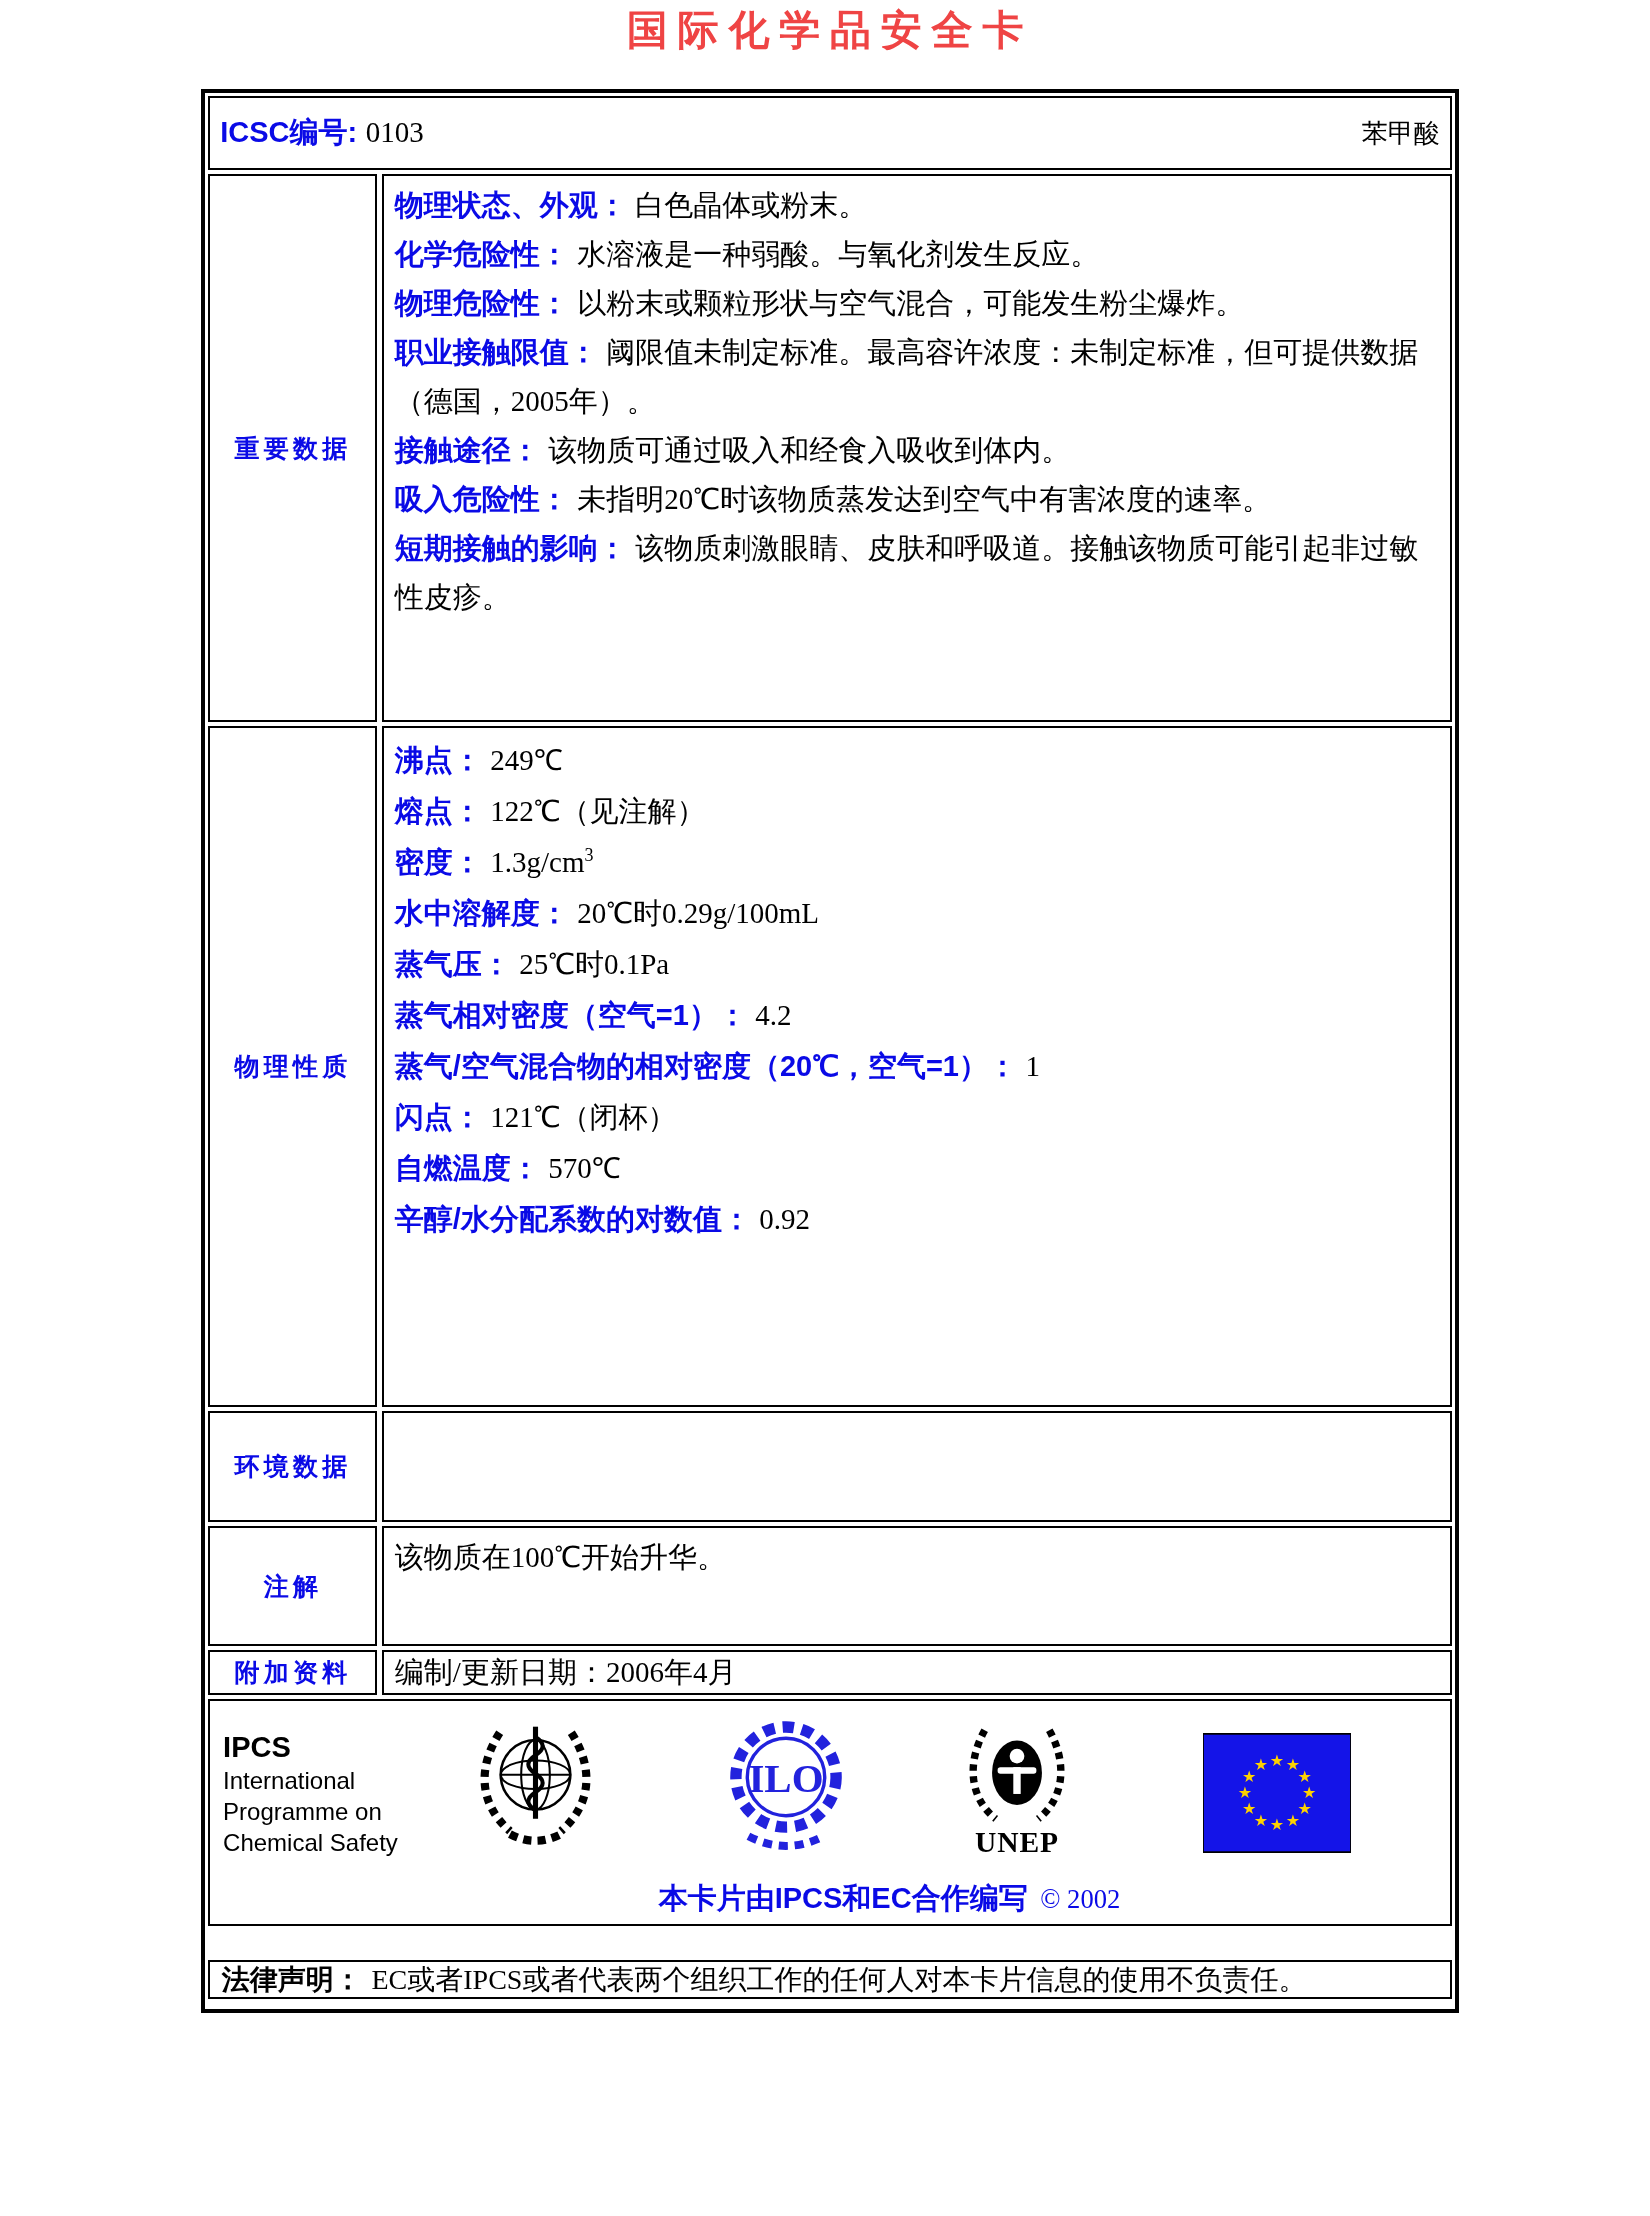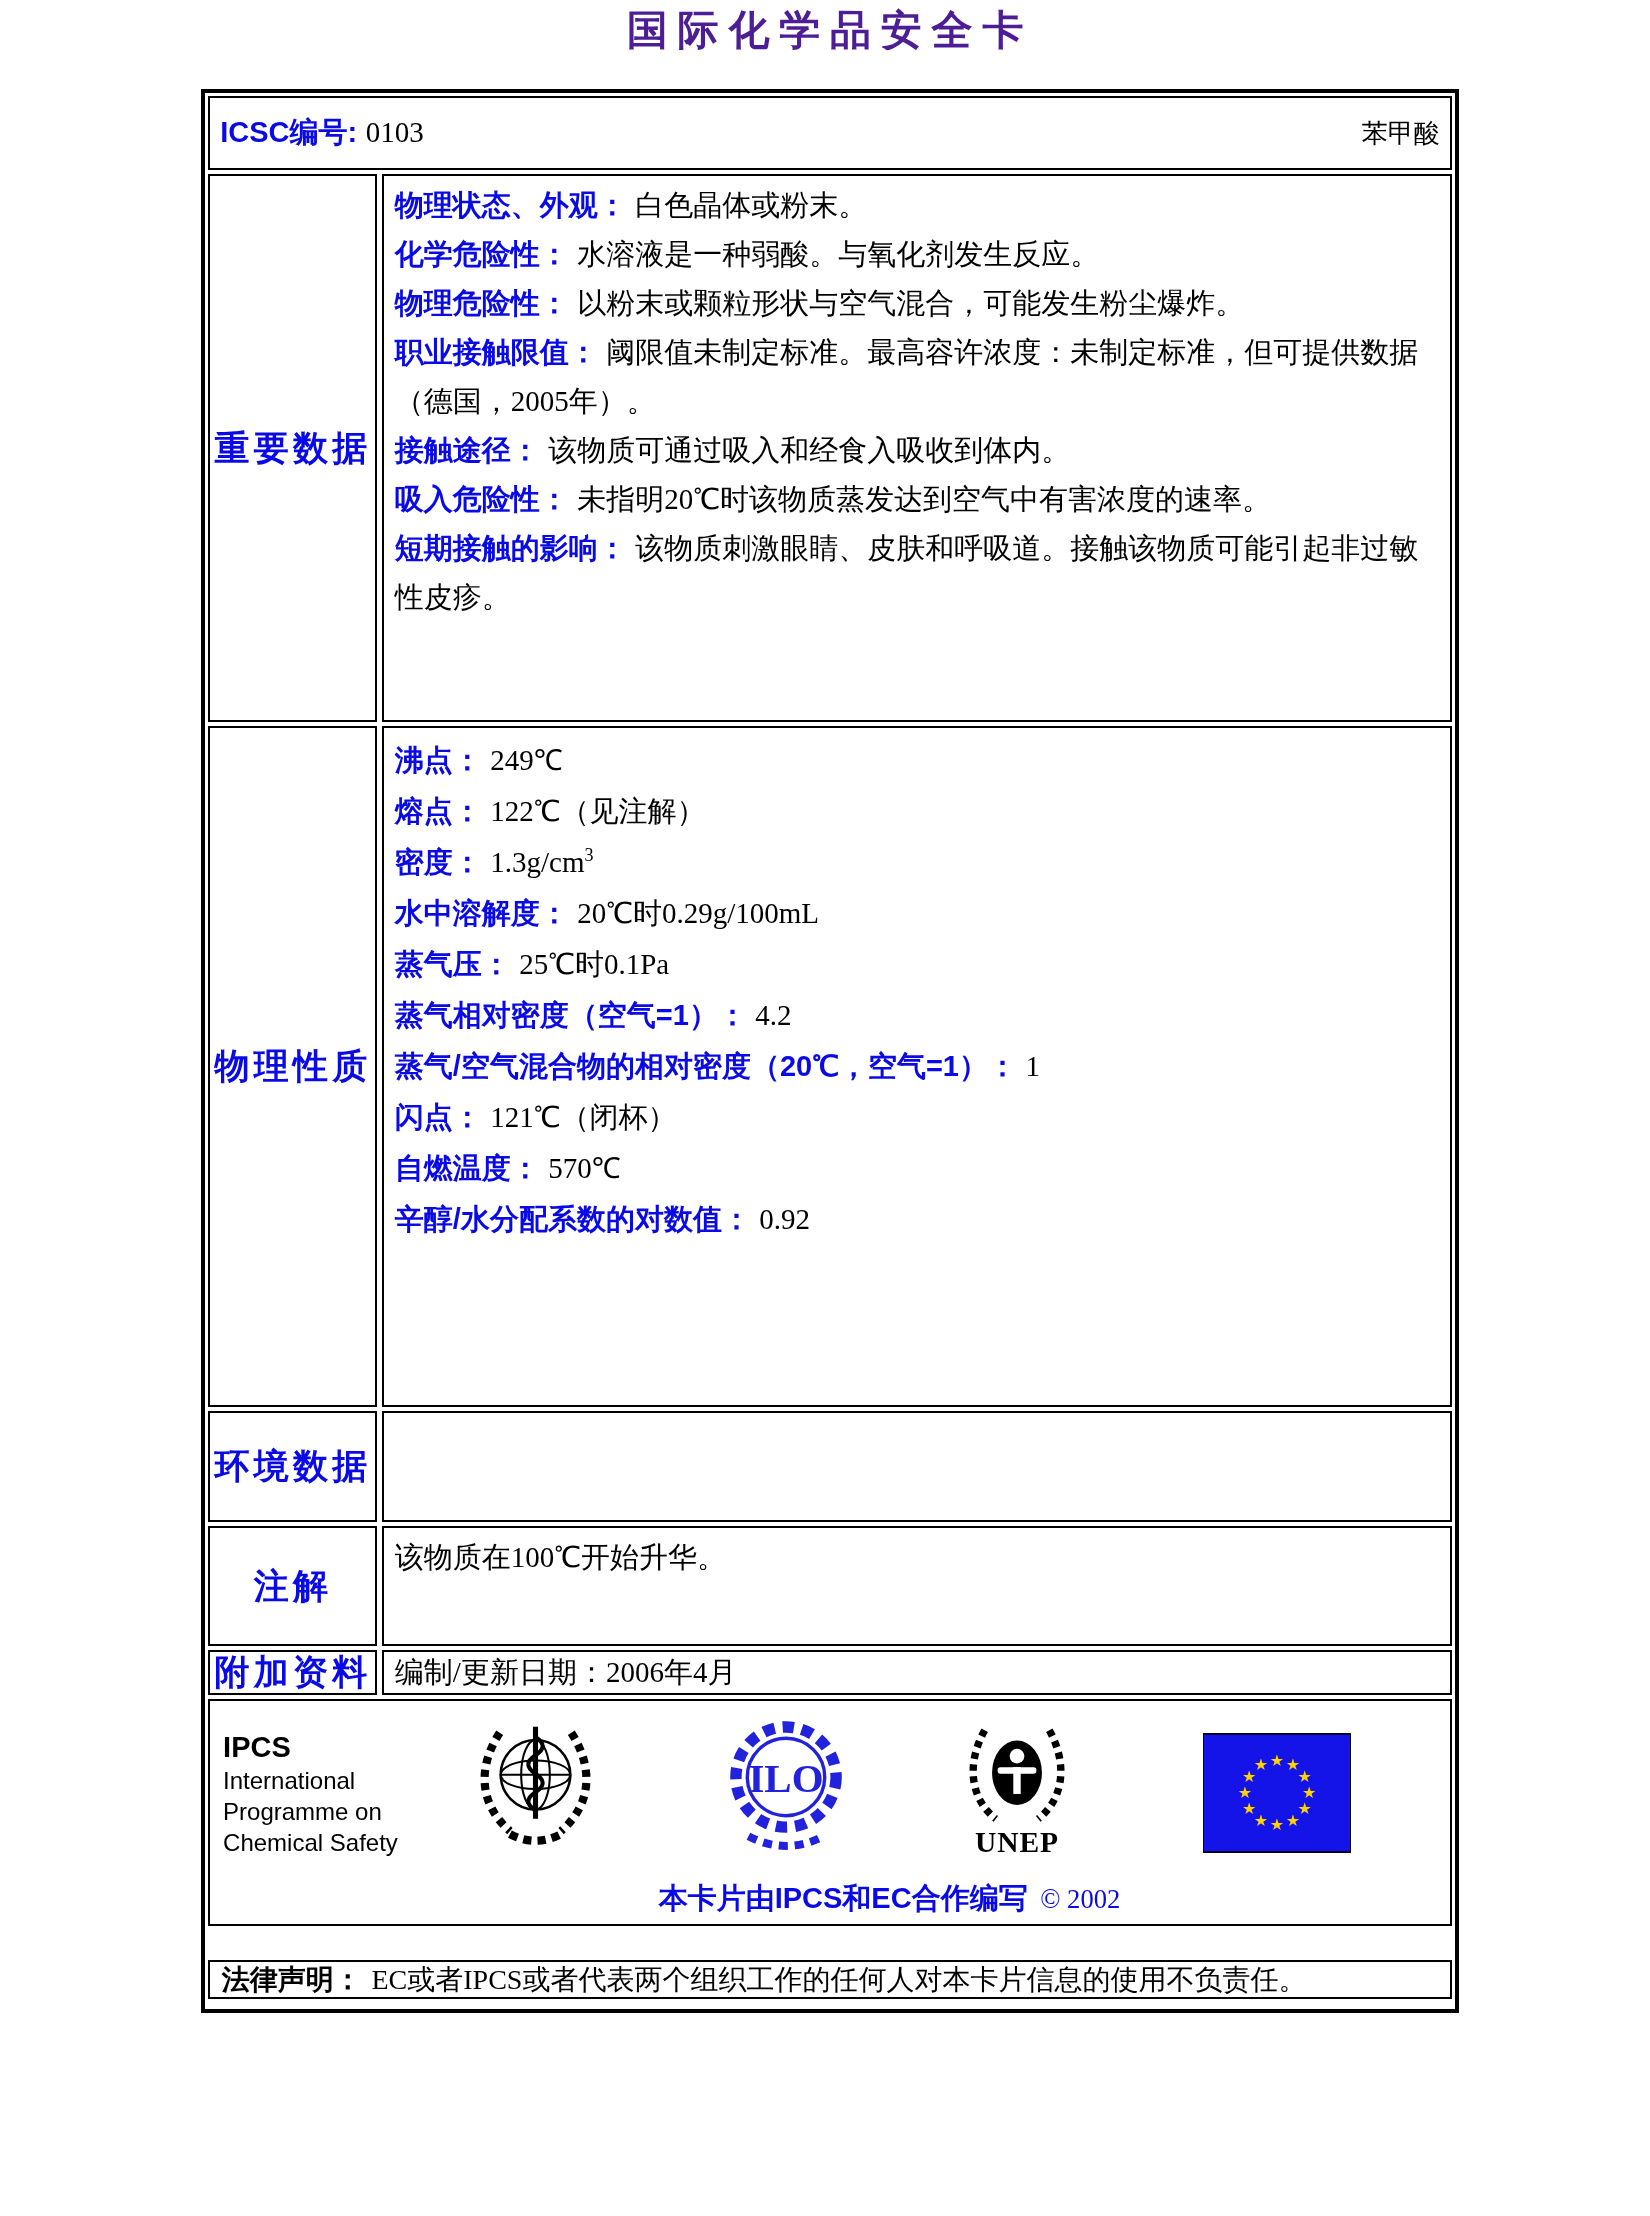--- a/index.html
+++ b/index.html
@@ -1,36 +1,36 @@
 <!DOCTYPE html>
 <html style="font-size:11.2px"><head>
 <meta charset="utf-8">
 <style>
   html,body{margin:0;padding:0;background:#ffffff;}
   .page{position:relative;width:1650px;height:2216px;background:#ffffff;
         font-family:"Liberation Serif",serif;color:#000;overflow:hidden;}
 
   .doc-title{position:absolute;top:2.8px;left:201px;width:1258px;text-align:center;
              font-family:"Liberation Sans",sans-serif;font-weight:bold;
-             font-size:41px;letter-spacing:9.8px;color:#4c1d95;}
+             font-size:41px;letter-spacing:9.8px;color:#ef4444;}
 
   .card{position:absolute;left:201px;top:89px;width:1258px;height:1924px;
         box-sizing:border-box;border:4.9px solid #000;padding:1.4px;
         display:flex;flex-direction:column;background:#fff;}
 
   .row{display:flex;flex:0 0 auto;box-sizing:border-box;min-height:0;}
   .cell{border:2.1px solid #000;margin:2.1px;box-sizing:border-box;background:#fff;overflow:hidden;}
 
   .r-header{height:78px;}  .r-important{height:552px;} .r-physical{height:685px;}
   .r-env{height:115px;}     .r-notes{height:124px;}     .r-additional{height:49px;}
   .r-logos{height:231px;}   .r-legal{height:73px;}
 
   .label-cell{flex:0 0 169px;display:flex;align-items:center;justify-content:center;
               text-align:center;font-family:"Liberation Sans",sans-serif;font-weight:bold;
-              color:#0a0ae6;font-size:35px;letter-spacing:4.2px;}
+              color:#0a0ae6;font-size:25px;letter-spacing:4.2px;}
   .content-cell{flex:1;padding:4.2px 11.2px;font-size:29px;line-height:49px;}
   .content-cell.phys{line-height:51px;padding-top:7px;}
 
   .lbl{color:#0a0ae6;font-weight:bold;font-family:"Liberation Sans",sans-serif;margin-right:8.4px;}
   .txt{color:#000;}
   .line{margin:0;}
   sup{font-size:18px;line-height:0;}
 
   .header-cell{flex:1;display:flex;justify-content:space-between;align-items:center;
                padding:0 9.8px;font-size:29px;}

